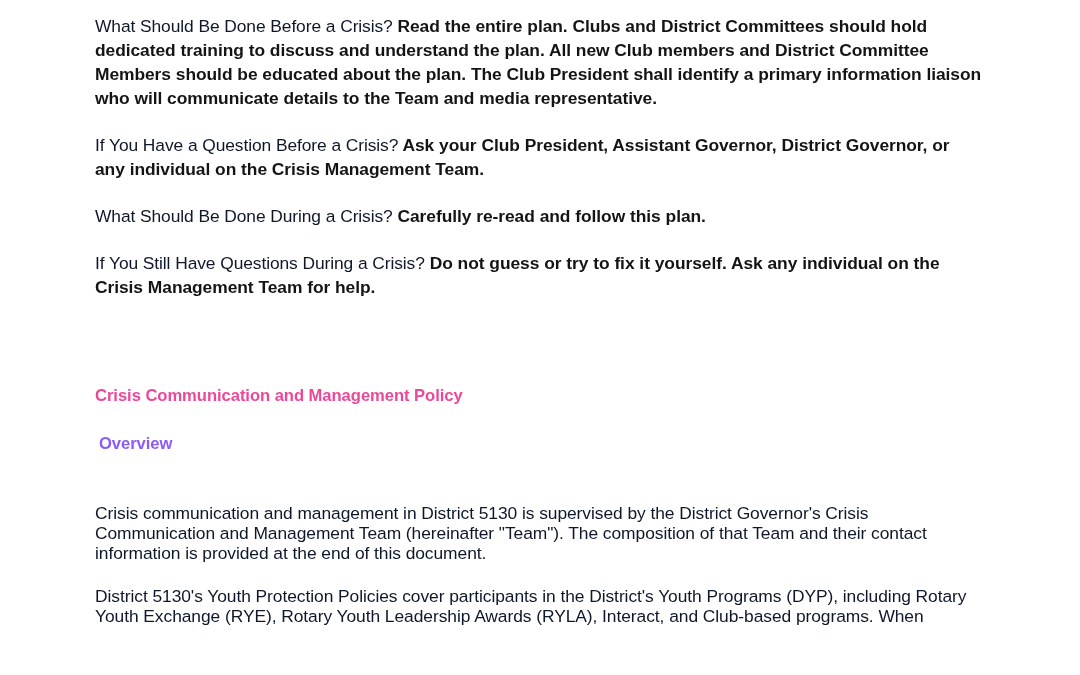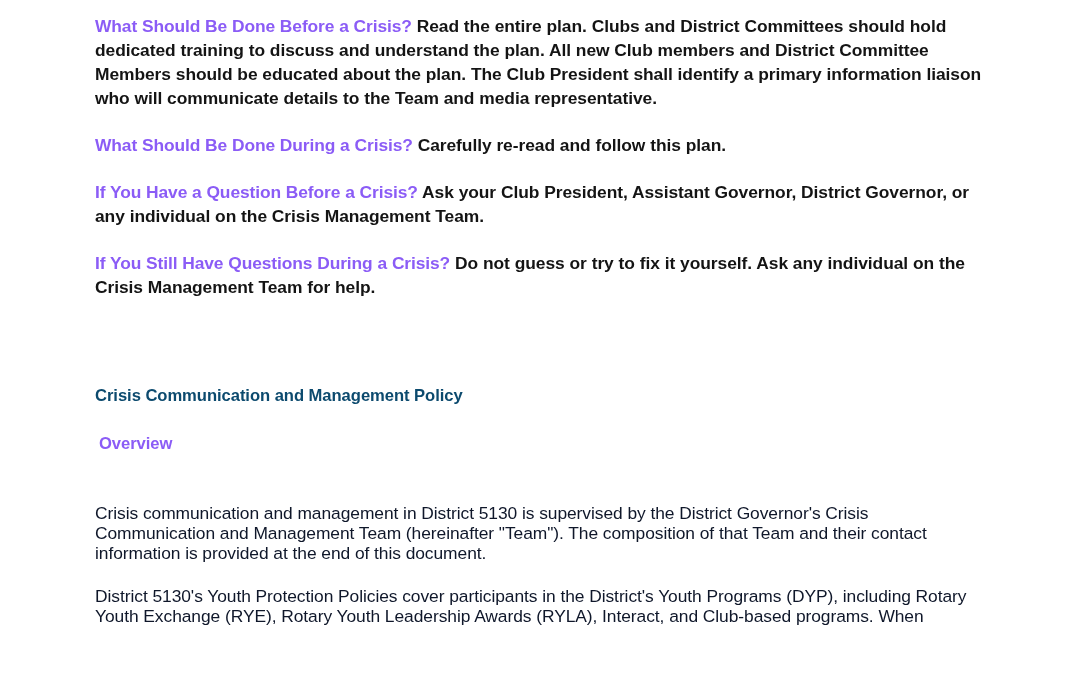--- a/index.html
+++ b/index.html
@@ -32,36 +32,36 @@
   p.para {
     margin: 0 0 23px 0;
     font-size: 17.4px;
     line-height: 24.0px;
     color: #141414;
     letter-spacing: -0.06px;
     word-spacing: 0.1px;
     text-align: left;
   }
   p.para .lead {
-    font-weight: bold;
-    color: #8b5cf6;
+    font-weight: normal;
+    color: #0f172a;
     letter-spacing: -0.1px;
   }
   p.para .body-run {
     font-weight: bold;
   }
   .gap-block {
     height: 63px;
   }
   h2.section-heading {
     margin: 0;
     font-size: 16.6px;
     line-height: 22px;
     font-weight: bold;
-    color: #0c4a6e;
+    color: #ec4899;
     letter-spacing: -0.05px;
   }
   h3.sub-heading {
     margin: 0;
     padding-left: 4px;
     font-size: 16.6px;
     line-height: 22px;
     font-weight: bold;
     color: #8b5cf6;
     letter-spacing: -0.05px;
@@ -81,25 +81,25 @@
 <body>
 
 <div class="page">
   <div class="text-column">
 
     <p class="para">
       <span class="lead">What Should Be Done Before a Crisis?</span><span class="body-run"> Read the entire plan. Clubs and District Committees should hold dedicated training to discuss and understand the plan. All new Club members and District Committee Members should be educated about the plan. The Club President shall identify a primary information liaison who will communicate details to the Team and media representative.</span>
     </p>
 
     <p class="para">
-      <span class="lead">What Should Be Done During a Crisis?</span><span class="body-run"> Carefully re-read and follow this plan.</span>
+      <span class="lead">If You Have a Question Before a Crisis?</span><span class="body-run"> Ask your Club President, Assistant Governor, District Governor, or any individual on the Crisis Management Team.</span>
     </p>
 
     <p class="para">
-      <span class="lead">If You Have a Question Before a Crisis?</span><span class="body-run"> Ask your Club President, Assistant Governor, District Governor, or any individual on the Crisis Management Team.</span>
+      <span class="lead">What Should Be Done During a Crisis?</span><span class="body-run"> Carefully re-read and follow this plan.</span>
     </p>
 
     <p class="para">
       <span class="lead">If You Still Have Questions During a Crisis?</span><span class="body-run"> Do not guess or try to fix it yourself. Ask any individual on the Crisis Management Team for help.</span>
     </p>
 
 
     <div class="gap-block"></div>
 
     <h2 class="section-heading">Crisis Communication and Management Policy</h2>

